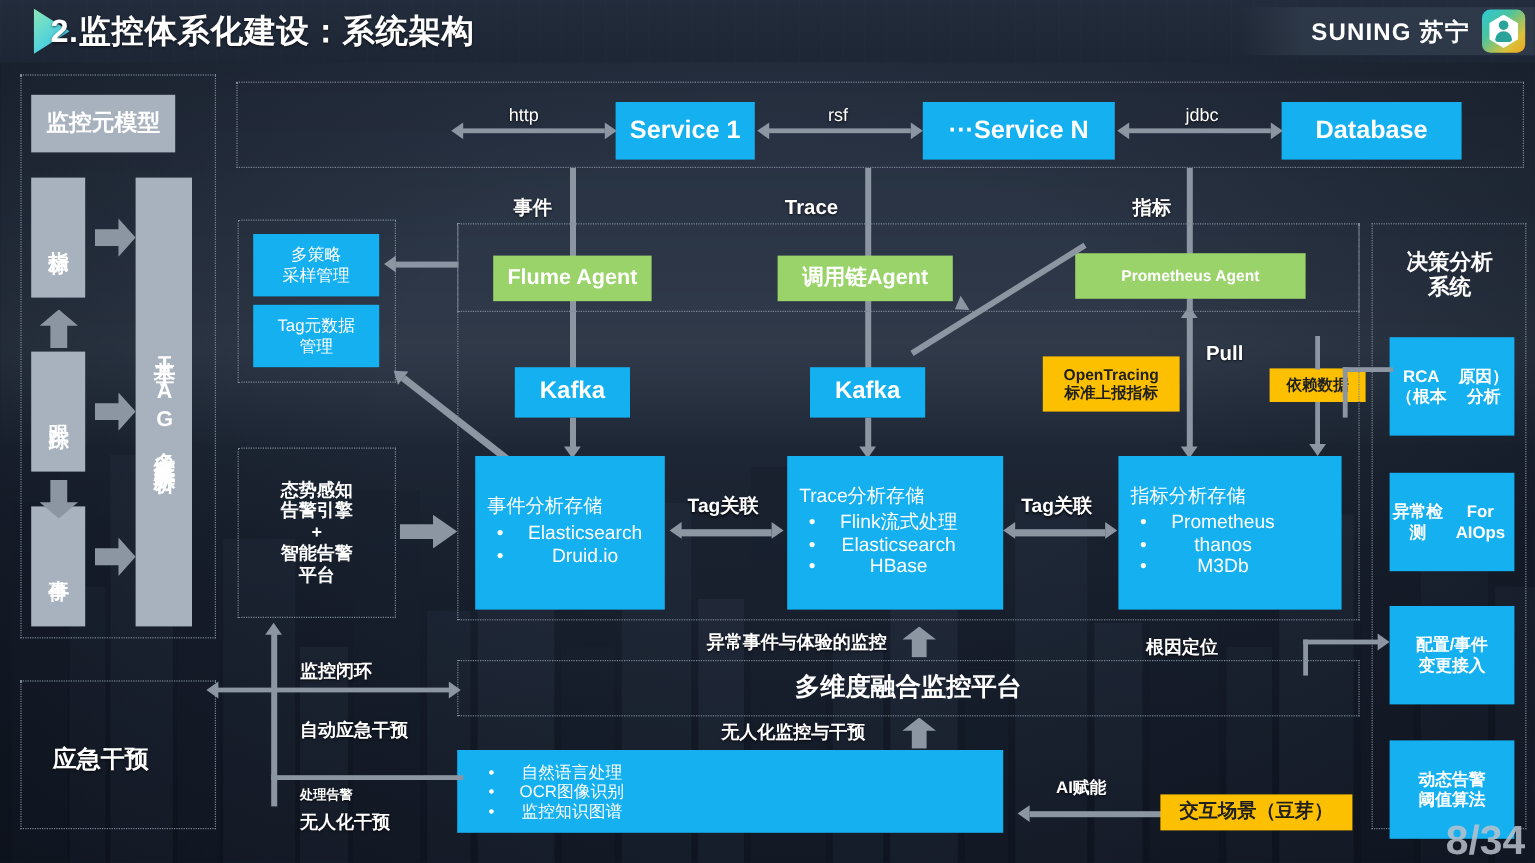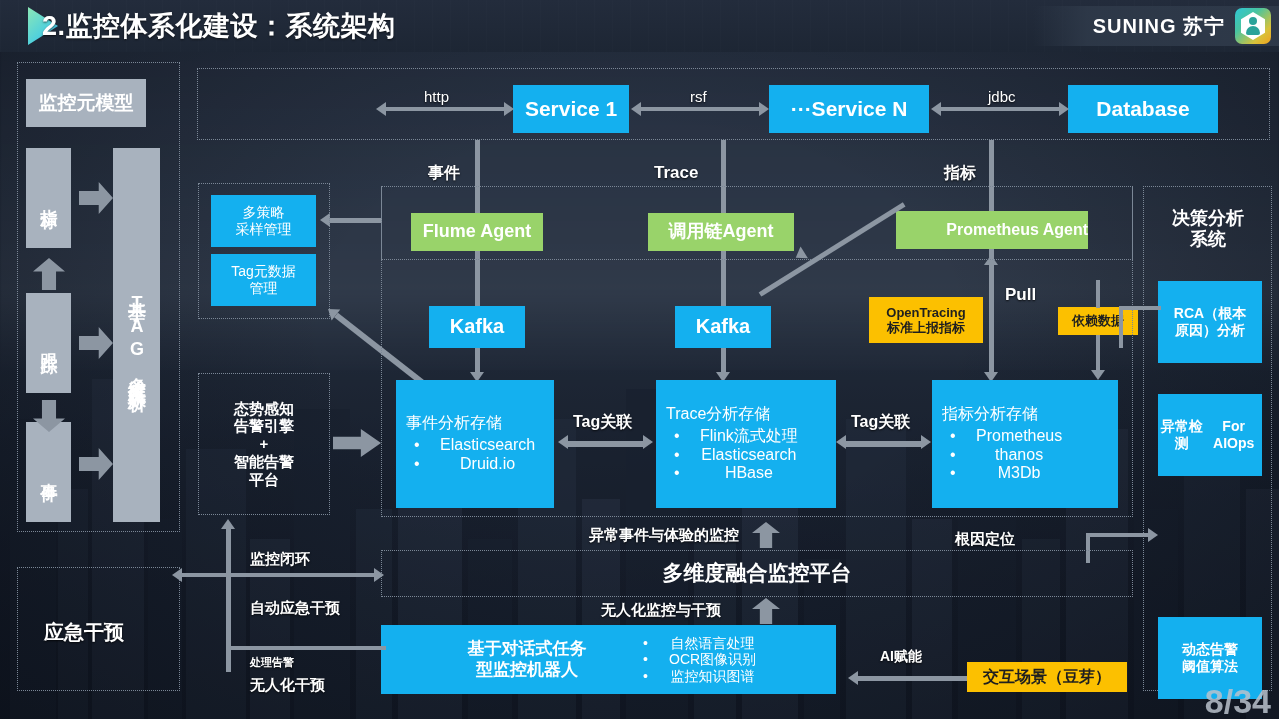--- a/index.html
+++ b/index.html
@@ -204,21 +204,21 @@
   <div class="lbl b" style="left:944px;top:163px;font-size:16px;">指标</div>
 
   <div class="dotted" style="left:381px;top:186px;width:752px;height:74px;"></div>
 
   <div class="box b-green" style="left:411px;top:213px;width:132px;height:38px;font-size:18px;font-weight:bold;">
     <span>Flume Agent</span>
   </div>
   <div class="box b-green" style="left:648px;top:213px;width:146px;height:38px;font-size:18px;font-weight:bold;">
     <span>调用链Agent</span>
   </div>
-  <div class="box b-green" style="left:896px;top:211px;width:192px;height:38px;font-size:16px;font-weight:bold;justify-content:flex-end;">
+  <div class="box b-green" style="left:896px;top:211px;width:192px;height:38px;font-size:13px;font-weight:bold;">
     <span>Prometheus Agent</span>
   </div>
 
   <div class="ar" style="left:330px;top:218px;width:52px;height:5px;"></div>
   <div class="ah ah-l" style="left:320px;top:213px;"></div>
 
   <div class="ar" style="left:760px;top:292px;width:170px;height:5px;transform:rotate(-32deg);transform-origin:left center;"></div>
   <div class="ah ah-l" style="left:795px;top:248px;transform:rotate(-32deg);"></div>
 
   <div class="dotted" style="left:198px;top:183px;width:132px;height:136px;"></div>
@@ -307,27 +307,31 @@
   <div class="ah ah-l" style="left:836px;top:435px;"></div>
   <div class="ah ah-r" style="left:921px;top:435px;"></div>
   <div class="lbl b" style="left:851px;top:412px;font-size:16px;">Tag关联</div>
 
   <div class="dotted" style="left:1143px;top:186px;width:129px;height:505px;"></div>
   <div class="box" style="left:1148px;top:205px;width:120px;height:48px;flex-direction:column;font-size:18px;font-weight:bold;">
     <span>决策分析</span>
     <span>系统</span>
   </div>
 
-  <div class="box b-blue" style="left:1158px;top:281px;width:104px;height:82px;flex-direction:column;font-size:14px;font-weight:bold;">
+  <div class="box b-blue" style="left:1158px;top:281px;width:104px;height:82px;flex-direction:row;font-size:14px;font-weight:bold;">
     <span>RCA（根本</span>
     <span>原因）分析</span>
   </div>
   <div class="box b-blue" style="left:1158px;top:394px;width:104px;height:82px;font-size:14px;font-weight:bold;">
     <span>异常检测</span>
     <span>For AIOps</span>
+  </div>
+  <div class="box b-blue" style="left:1158px;top:505px;width:104px;height:82px;flex-direction:column;font-size:14px;font-weight:bold;">
+    <span>配置/事件</span>
+    <span>变更接入</span>
   </div>
   <div class="box b-blue" style="left:1158px;top:617px;width:104px;height:82px;flex-direction:column;font-size:14px;font-weight:bold;">
     <span>动态告警</span>
     <span>阈值算法</span>
   </div>
 
   <div class="ar" style="left:1119px;top:306px;width:42px;height:4px;"></div>
   <div class="ar" style="left:1119px;top:306px;width:4px;height:42px;"></div>
 
   <div class="ar" style="left:1086px;top:533px;width:68px;height:4px;"></div>
@@ -338,24 +342,20 @@
   <div class="box" style="left:381px;top:550px;width:752px;height:47px;font-size:21px;font-weight:bold;">
     <span>多维度融合监控平台</span>
   </div>
   <div class="lbl b" style="left:589px;top:526px;font-size:15px;">异常事件与体验的监控</div>
   <div class="fatarrow u" style="left:752px;top:522px;width:28px;height:26px;"></div>
   <div class="lbl b" style="left:601px;top:601px;font-size:15px;">无人化监控与干预</div>
   <div class="fatarrow u" style="left:752px;top:598px;width:28px;height:26px;"></div>
   <div class="lbl b" style="left:955px;top:530px;font-size:15px;">根因定位</div>
 
   <div class="box b-blue" style="left:381px;top:625px;width:455px;height:69px;justify-content:flex-start;">
-    <span style="display:flex;flex-direction:column;font-size:17px;font-weight:bold;margin-left:56px;width:180px;">
-      <span>基于对话式任务</span>
-      <span>型监控机器人</span>
-    </span>
     <ul class="ul" style="position:relative;font-size:14px;margin-left:18px;">
       <li>自然语言处理</li>
       <li>OCR图像识别</li>
       <li>监控知识图谱</li>
     </ul>
   </div>
 
   <div class="lbl b" style="left:880px;top:648px;font-size:14px;">AI赋能</div>
   <div class="ar" style="left:858px;top:676px;width:110px;height:5px;"></div>
   <div class="ah ah-l" style="left:848px;top:671px;"></div>

